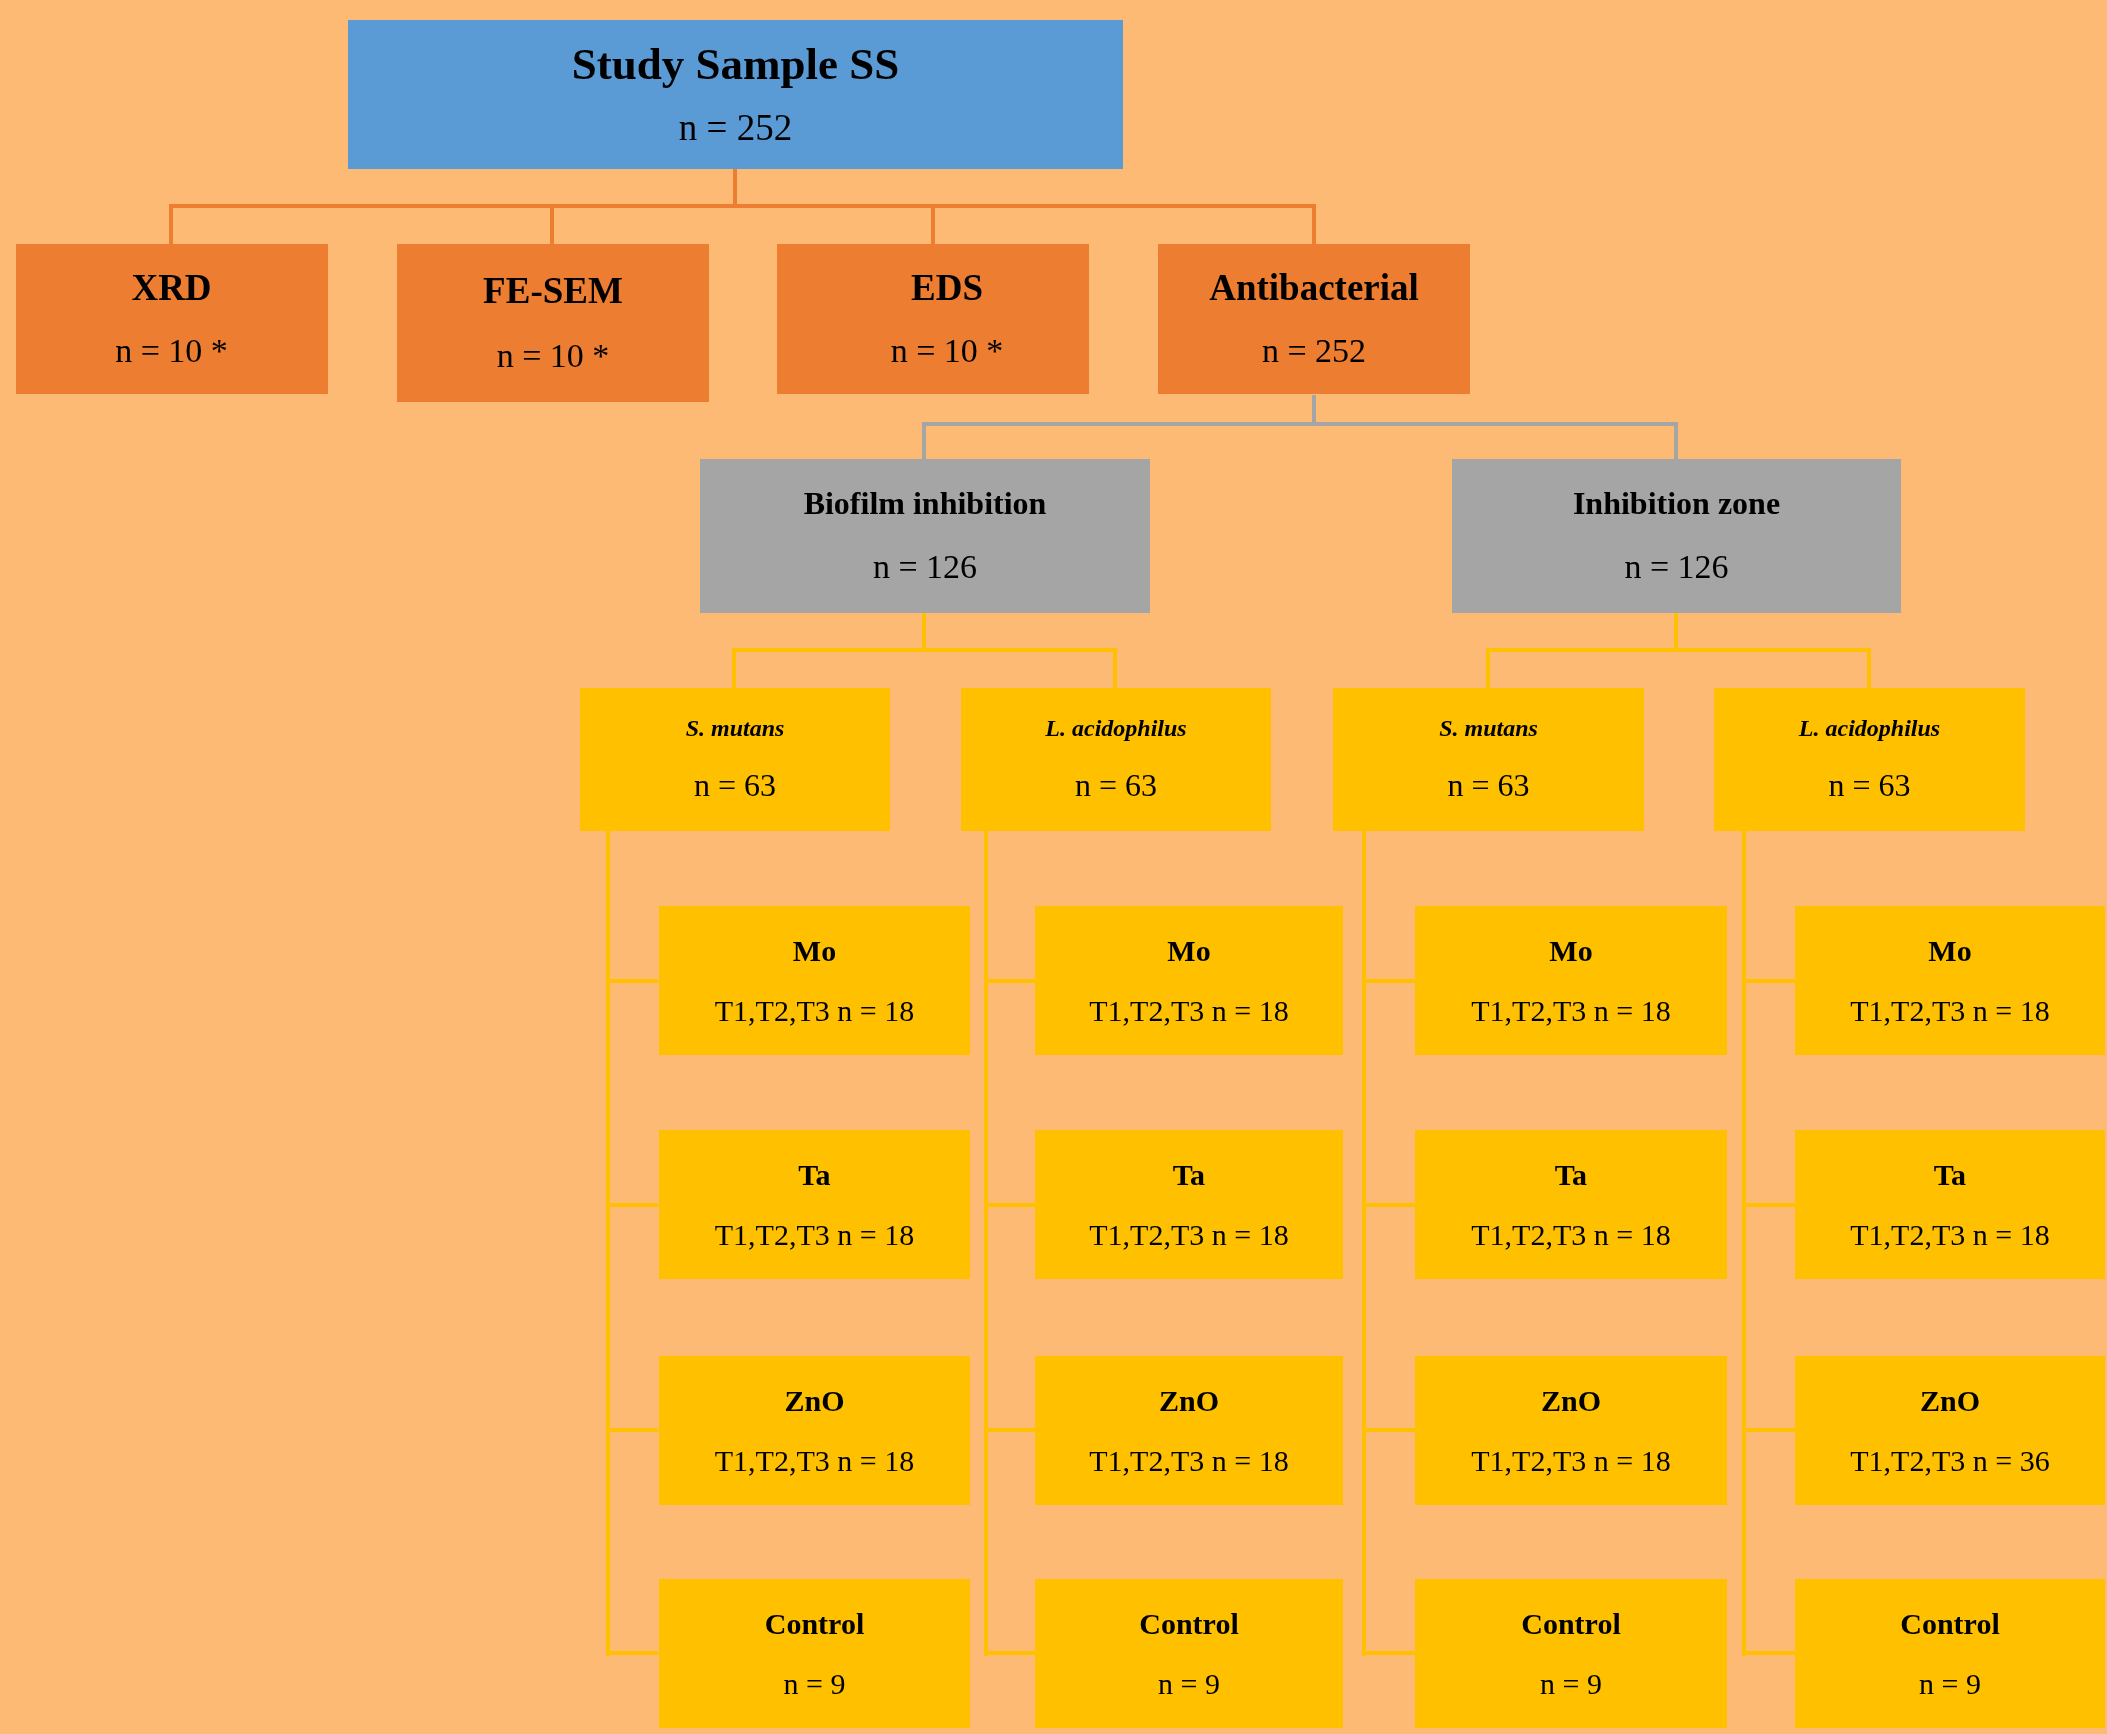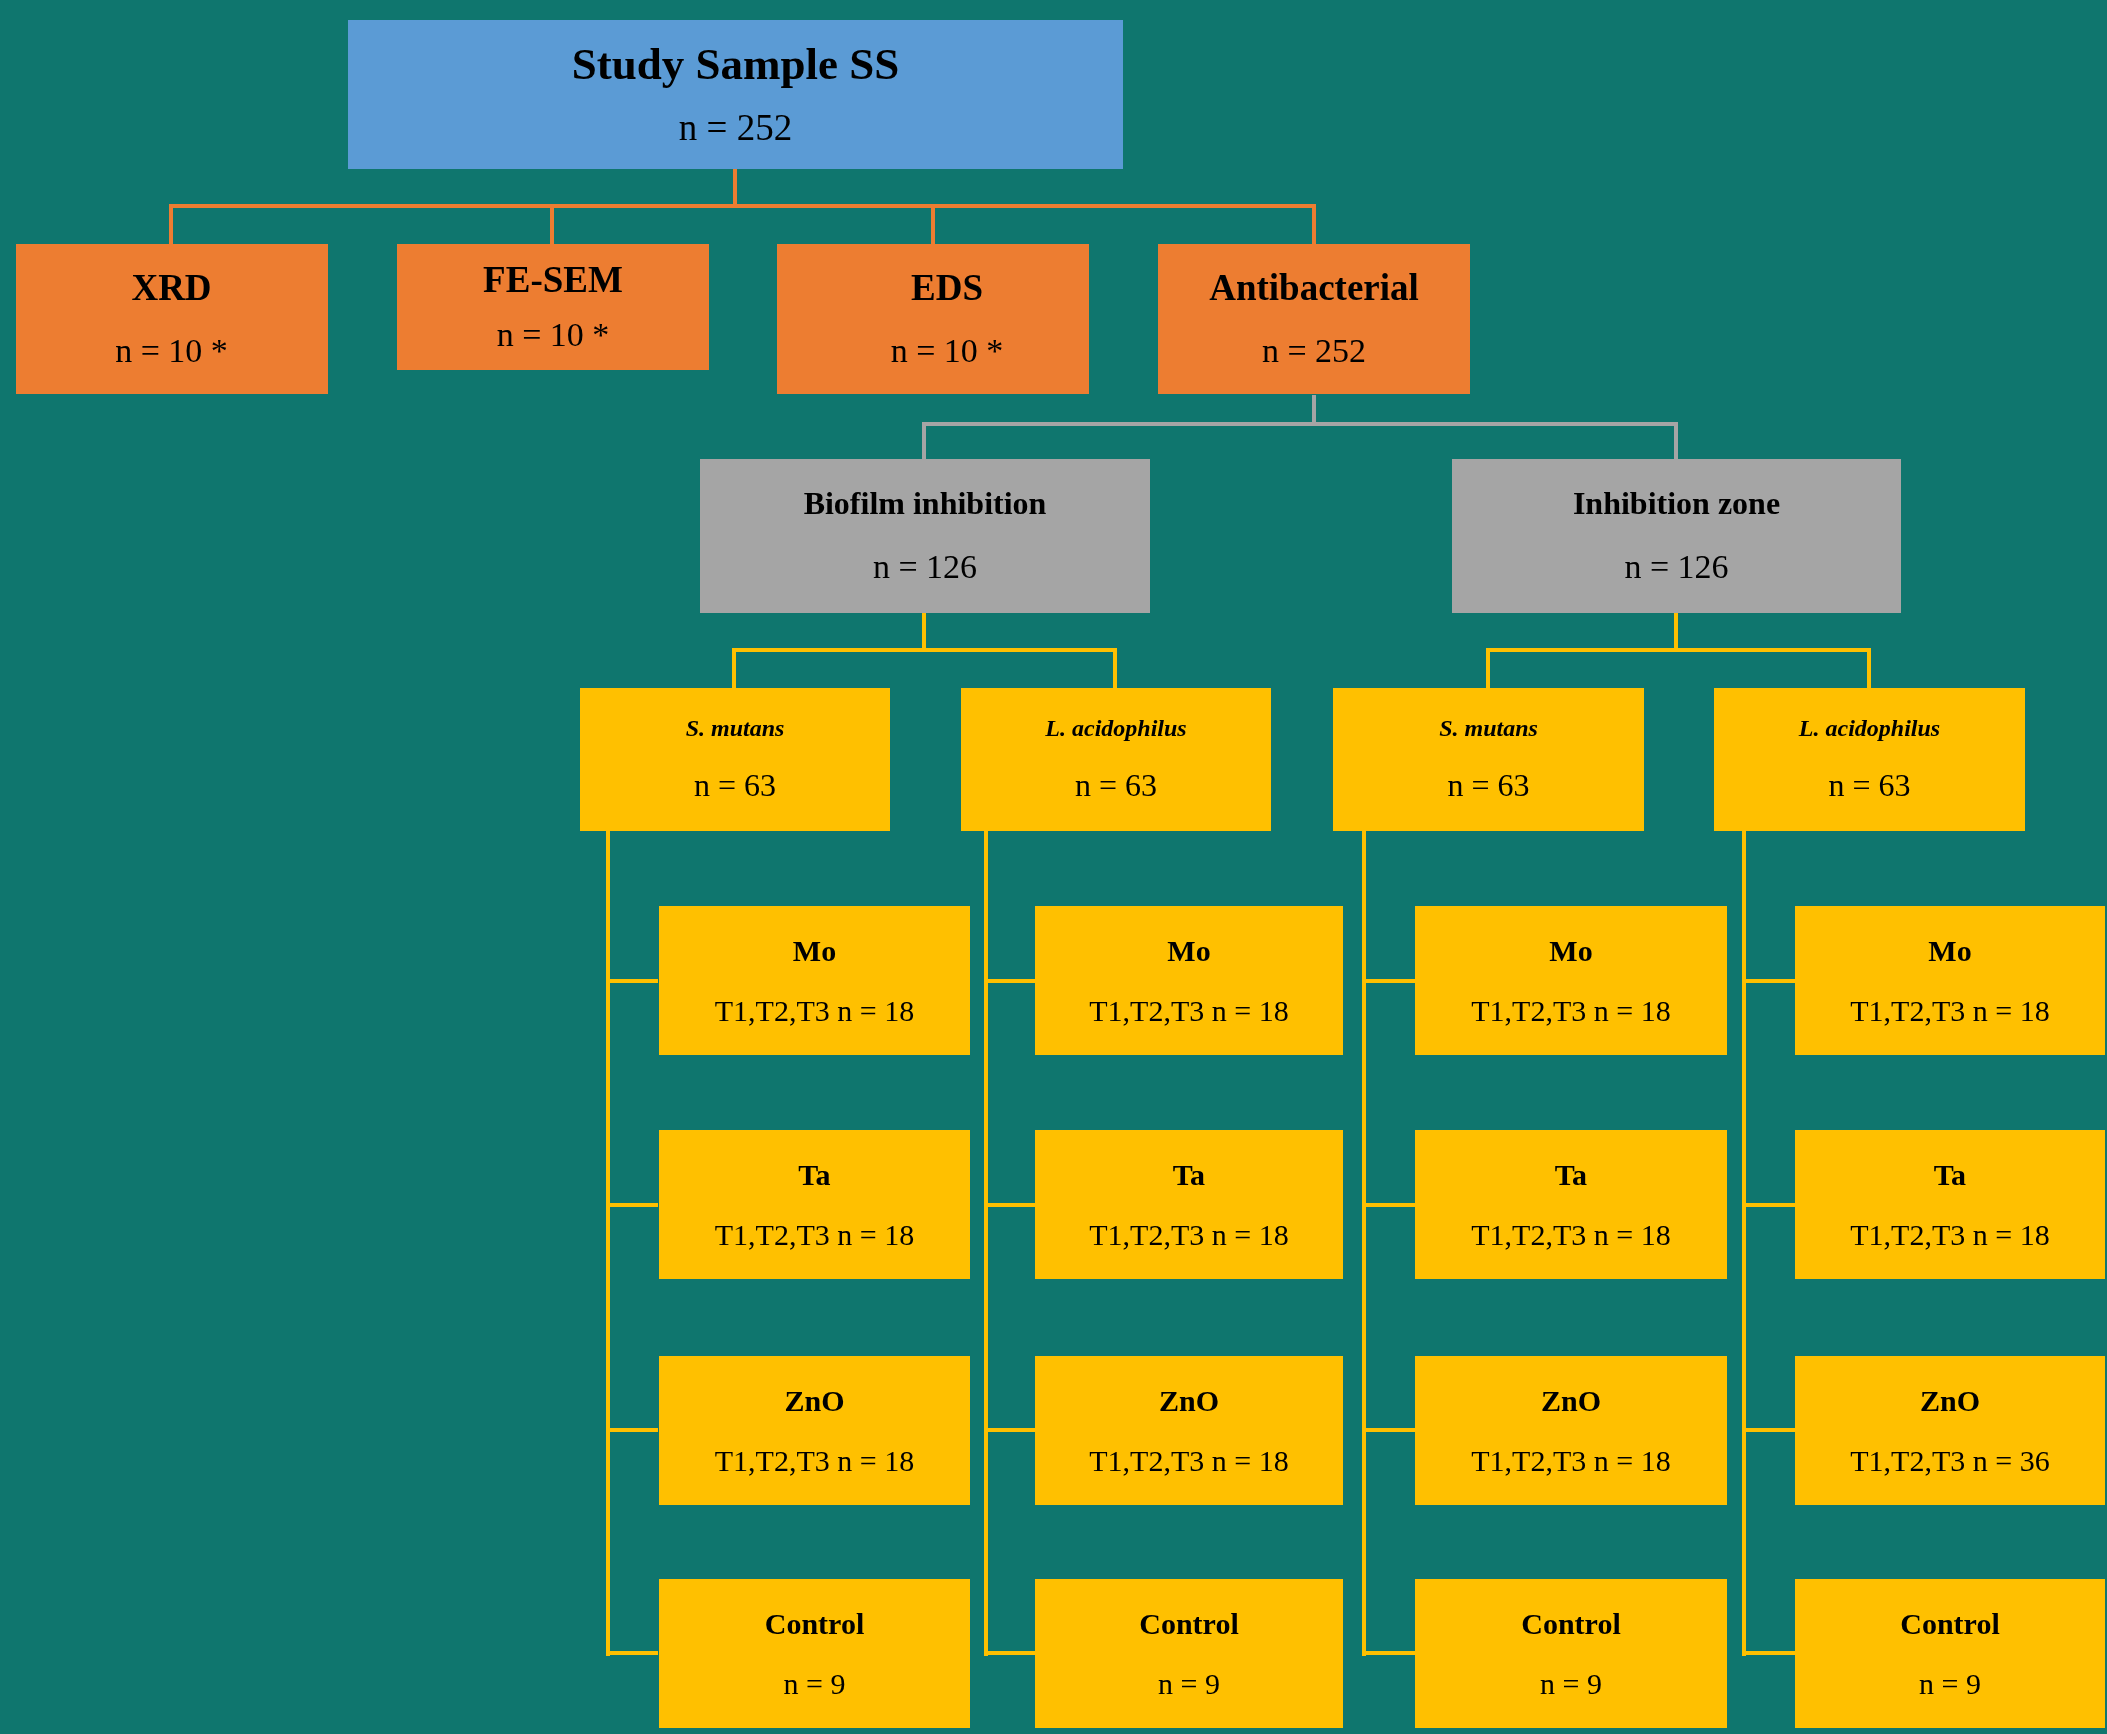--- a/index.html
+++ b/index.html
@@ -1,20 +1,20 @@
 <!DOCTYPE html>
 <html style="font-size:8.5px"><head>
 <meta charset="utf-8">
 <style>
   html,body{margin:0;padding:0;background:#ffffff;}
   #canvas{
     position:relative;
     width:2108px;
     height:1735px;
-    background:#0f766e;
+    background:#fdba74;
     font-family:"Liberation Serif","DejaVu Serif",serif;
     overflow:hidden;
   }
   .box{
     position:absolute;
     display:flex;
     flex-direction:column;
     align-items:center;
     justify-content:space-evenly;
     text-align:center;
@@ -95,21 +95,21 @@
 
   <div class="box c-blue lvl1" style="left:348px;top:20px;width:775px;height:149px;">
     <div class="t">Study Sample SS</div>
     <div class="n">n = 252</div>
   </div>
 
   <div class="box c-orange lvl2" style="left:15.5px;top:244px;width:312px;height:150px;">
     <div class="t">XRD</div>
     <div class="n">n = 10 *</div>
   </div>
-  <div class="box c-orange lvl2" style="left:397px;top:244px;width:312px;height:126px;">
+  <div class="box c-orange lvl2" style="left:397px;top:244px;width:312px;height:158px;">
     <div class="t">FE-SEM</div>
     <div class="n">n = 10 *</div>
   </div>
   <div class="box c-orange lvl2" style="left:777px;top:244px;width:312px;height:150px;padding-left:28px;">
     <div class="t">EDS</div>
     <div class="n">n = 10 *</div>
   </div>
   <div class="box c-orange lvl2" style="left:1158px;top:244px;width:312px;height:150px;">
     <div class="t">Antibacterial</div>
     <div class="n">n = 252</div>

